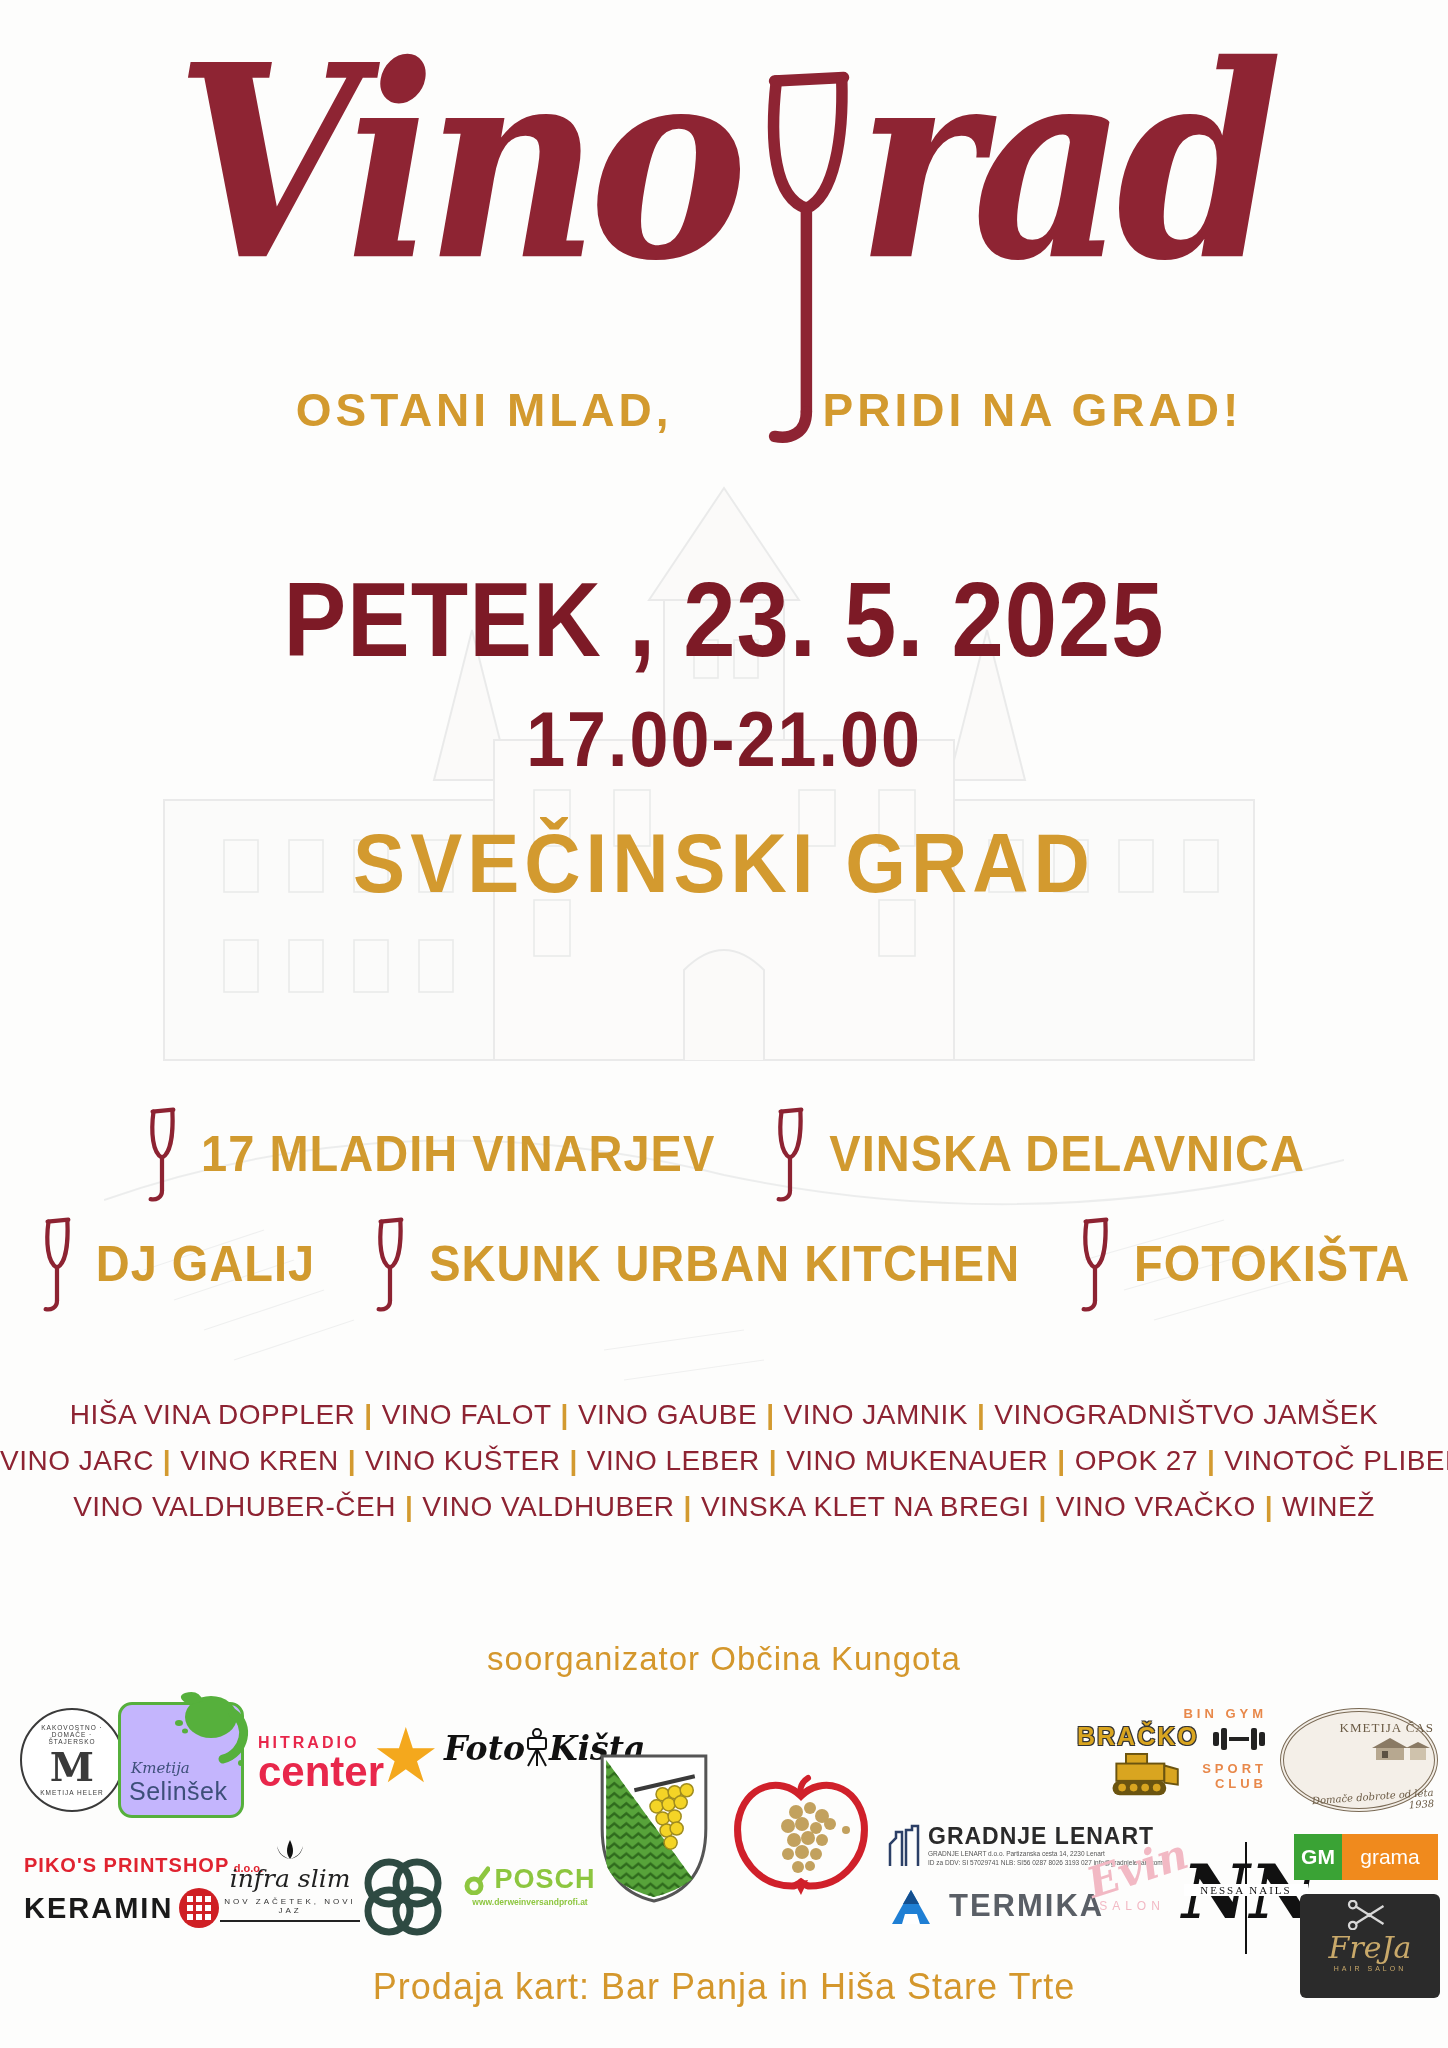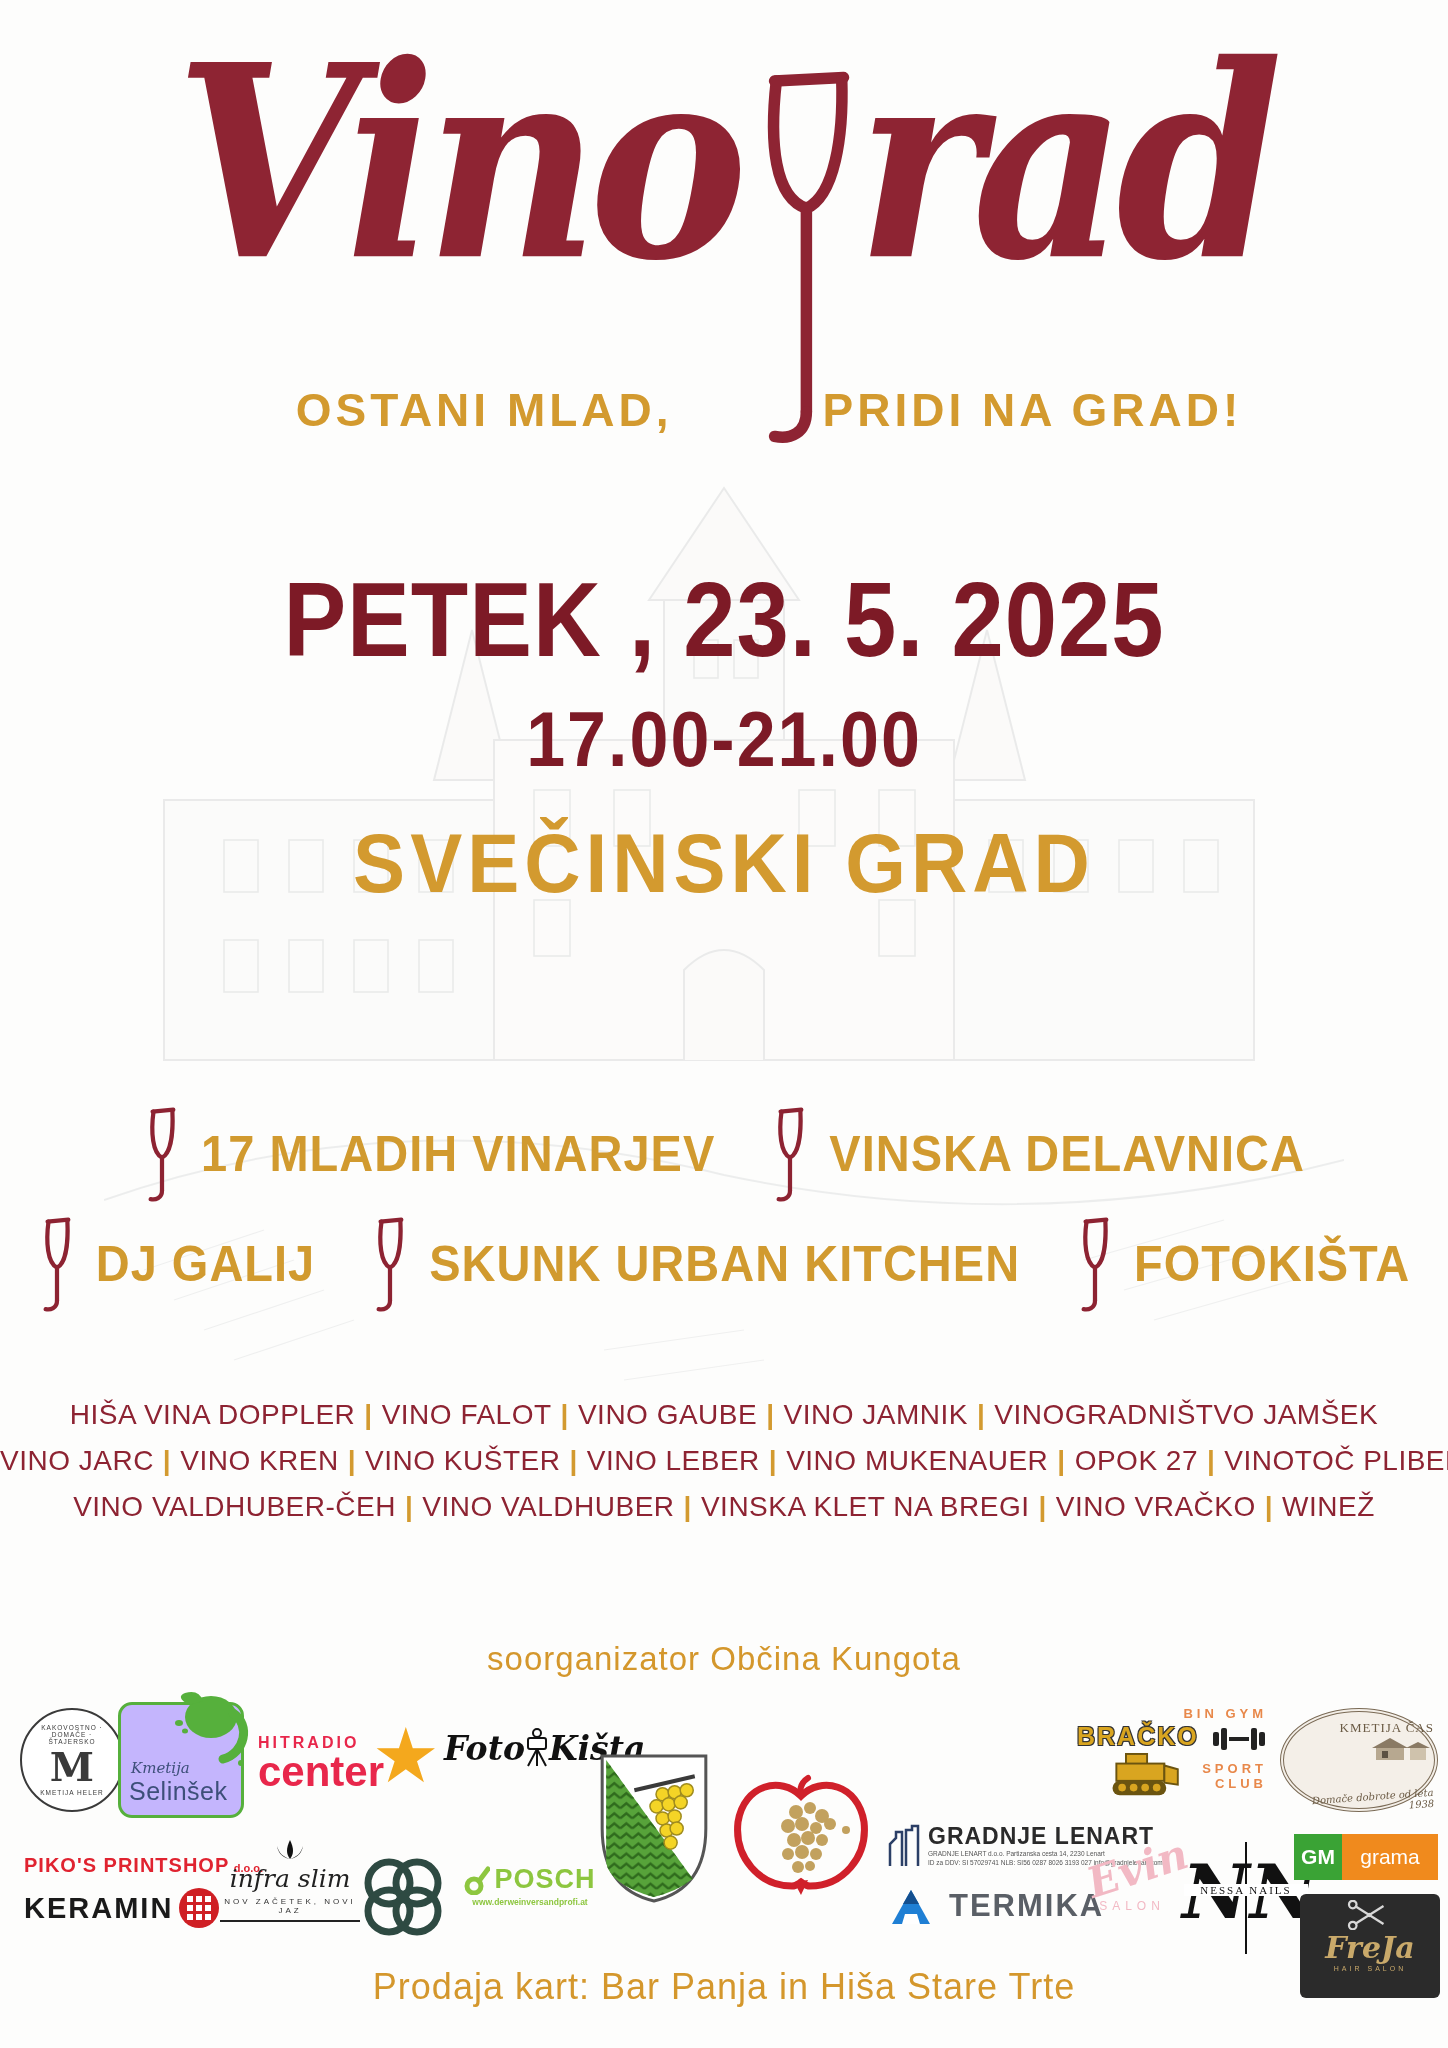--- a/index.html
+++ b/index.html
@@ -132,21 +132,21 @@
            font-family:"Liberation Serif",serif;font-size:11px;letter-spacing:2px;color:#111;}
 
   .sp-gm{left:1294px;top:142px;display:flex;}
   .gm-g{width:48px;height:46px;background:#3aa335;color:#fff;font-weight:bold;font-size:21px;
         display:flex;align-items:center;justify-content:center;}
   .gm-o{width:96px;height:46px;background:#f08a1d;color:#fff;font-size:21px;
         display:flex;align-items:center;justify-content:center;}
 
   .sp-freja{left:1300px;top:202px;width:140px;height:104px;background:#2b2b2b;border-radius:6px;
             text-align:center;box-sizing:border-box;padding-top:6px;}
-  .freja-name{font-family:"DejaVu Serif",serif;font-style:italic;font-weight:bold;font-size:30px;
+  .freja-name{font-family:"DejaVu Serif",serif;font-style:italic;font-weight:normal;font-size:30px;
               color:#c9a96a;line-height:28px;}
   .freja-sub{font-size:7px;letter-spacing:3px;color:#c9a96a;margin-top:3px;}
 </style>
 </head>
 <body>
 
 <div class="poster">
 
   <svg class="bg-castle" width="1240" height="1000" viewBox="0 0 1240 1000" fill="none" stroke="#8a8f93" stroke-width="2">
     <polygon points="545,130 620,18 695,130" fill="#f1efed"></polygon>

